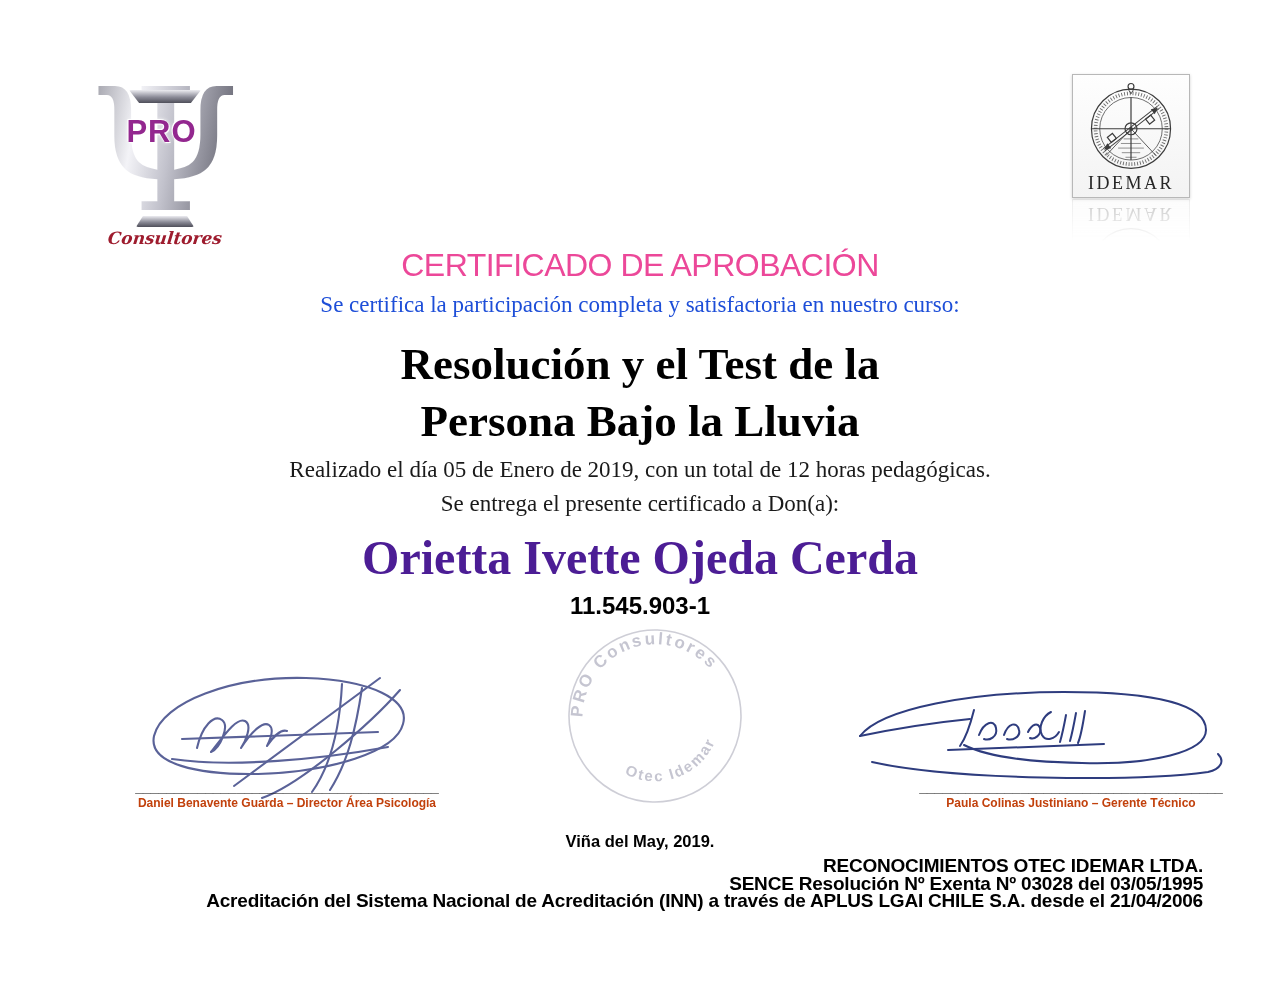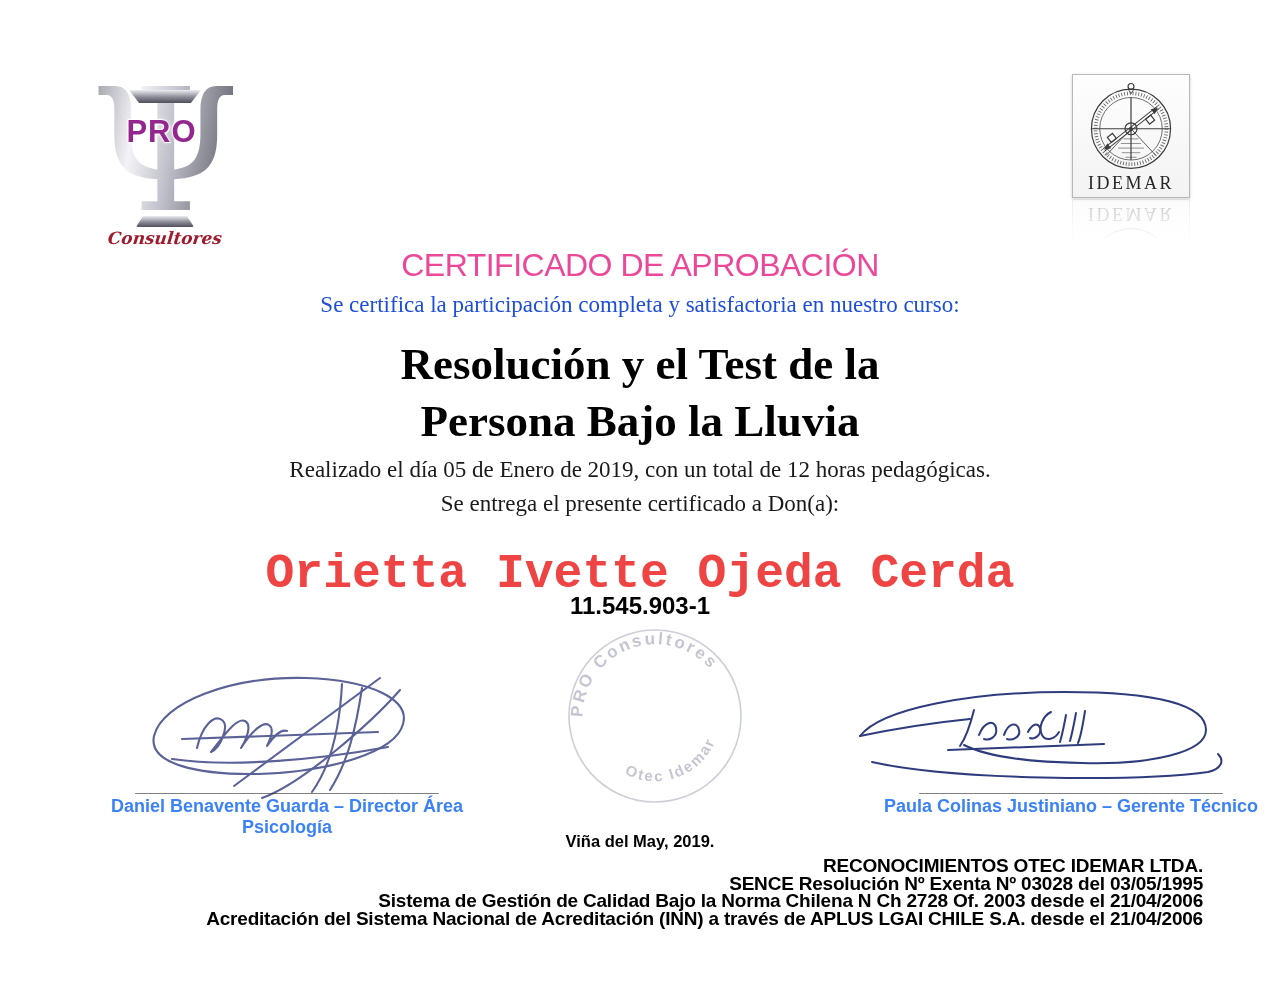--- a/index.html
+++ b/index.html
@@ -48,32 +48,32 @@
     mask-image:linear-gradient(to bottom,rgba(0,0,0,.65),transparent 85%);
   }
   .idemar-reflect{transform:scaleY(-1);}
   
   .abs-center{position:absolute;left:0;width:100%;text-align:center;}
   .cert-title{top:247px;font-size:32px;font-weight:400;letter-spacing:-.5px;color:#ec4899;}
   .cert-subtitle{top:292px;font-family:"Liberation Serif",serif;font-size:23px;color:#1d4ed8;}
   .course-title{top:336px;font-family:"Liberation Serif",serif;font-weight:bold;font-size:45px;line-height:57px;color:#000;}
   .course-realization{top:457px;font-family:"Liberation Serif",serif;font-size:23px;color:#1a1a1a;}
   .course-delivery{top:491px;font-family:"Liberation Serif",serif;font-size:23px;color:#1a1a1a;}
-  .recipient-name{top:530px;font-family:Liberation Mono, monospace;font-weight:bold;font-size:48px;color:#ef4444;margin-top:17px;}
+  .recipient-name{top:530px;font-family:Liberation Serif, serif;font-weight:bold;font-size:48px;color:#4c1d95;}
   .recipient-rut{top:592px;font-size:24px;font-weight:bold;color:#000;}
   
   .sig-svg{position:absolute;}
   .sig-left-svg{left:140px;top:662px;}
   .sig-right-svg{left:852px;top:682px;}
   .stamp{position:absolute;left:562px;top:623px;width:186px;height:186px;transform:rotate(-20deg);opacity:.85;}
   .sig-block{position:absolute;text-align:center;}
   .sig-block.left{left:72px;top:780px;width:430px;}
   .sig-block.right{left:856px;top:780px;width:430px;}
   .sig-line{font-size:14px;font-weight:bold;color:#222;letter-spacing:0;line-height:14px;text-align:center;}
-  .sig-caption{font-size:18px;font-weight:bold;color:#3b82f6;margin-top:2px;}
+  .sig-caption{font-size:12px;font-weight:bold;color:#c2410c;margin-top:2px;}
   
   .location-date{top:832px;font-size:16.5px;font-weight:bold;color:#000;}
   .legal{
     position:absolute;right:77px;top:857px;text-align:right;
     font-size:19px;font-weight:bold;letter-spacing:-.2px;line-height:17.5px;color:#000;
   }
 </style>
 </head>
 <body>
 
@@ -190,17 +190,16 @@
   </div>
   <div class="sig-block right">
     <div class="sig-line">_______________________________________</div>
     <div class="sig-caption">Paula Colinas Justiniano – Gerente Técnico</div>
   </div>
 
   <div class="abs-center location-date">Viña del May, 2019.</div>
   <div class="legal">
     <div>RECONOCIMIENTOS OTEC IDEMAR LTDA.</div>
     <div>SENCE Resolución Nº Exenta Nº 03028 del 03/05/1995</div>
-    <div>Sistema de Gestión de Calidad Bajo la Norma Chilena N Ch 2728 Of. 2003 desde el 21/04/2006</div>
     <div>Acreditación del Sistema Nacional de Acreditación (INN) a través de APLUS LGAI CHILE S.A. desde el 21/04/2006</div>
   </div>
 
 </div>
 
 </body></html>

